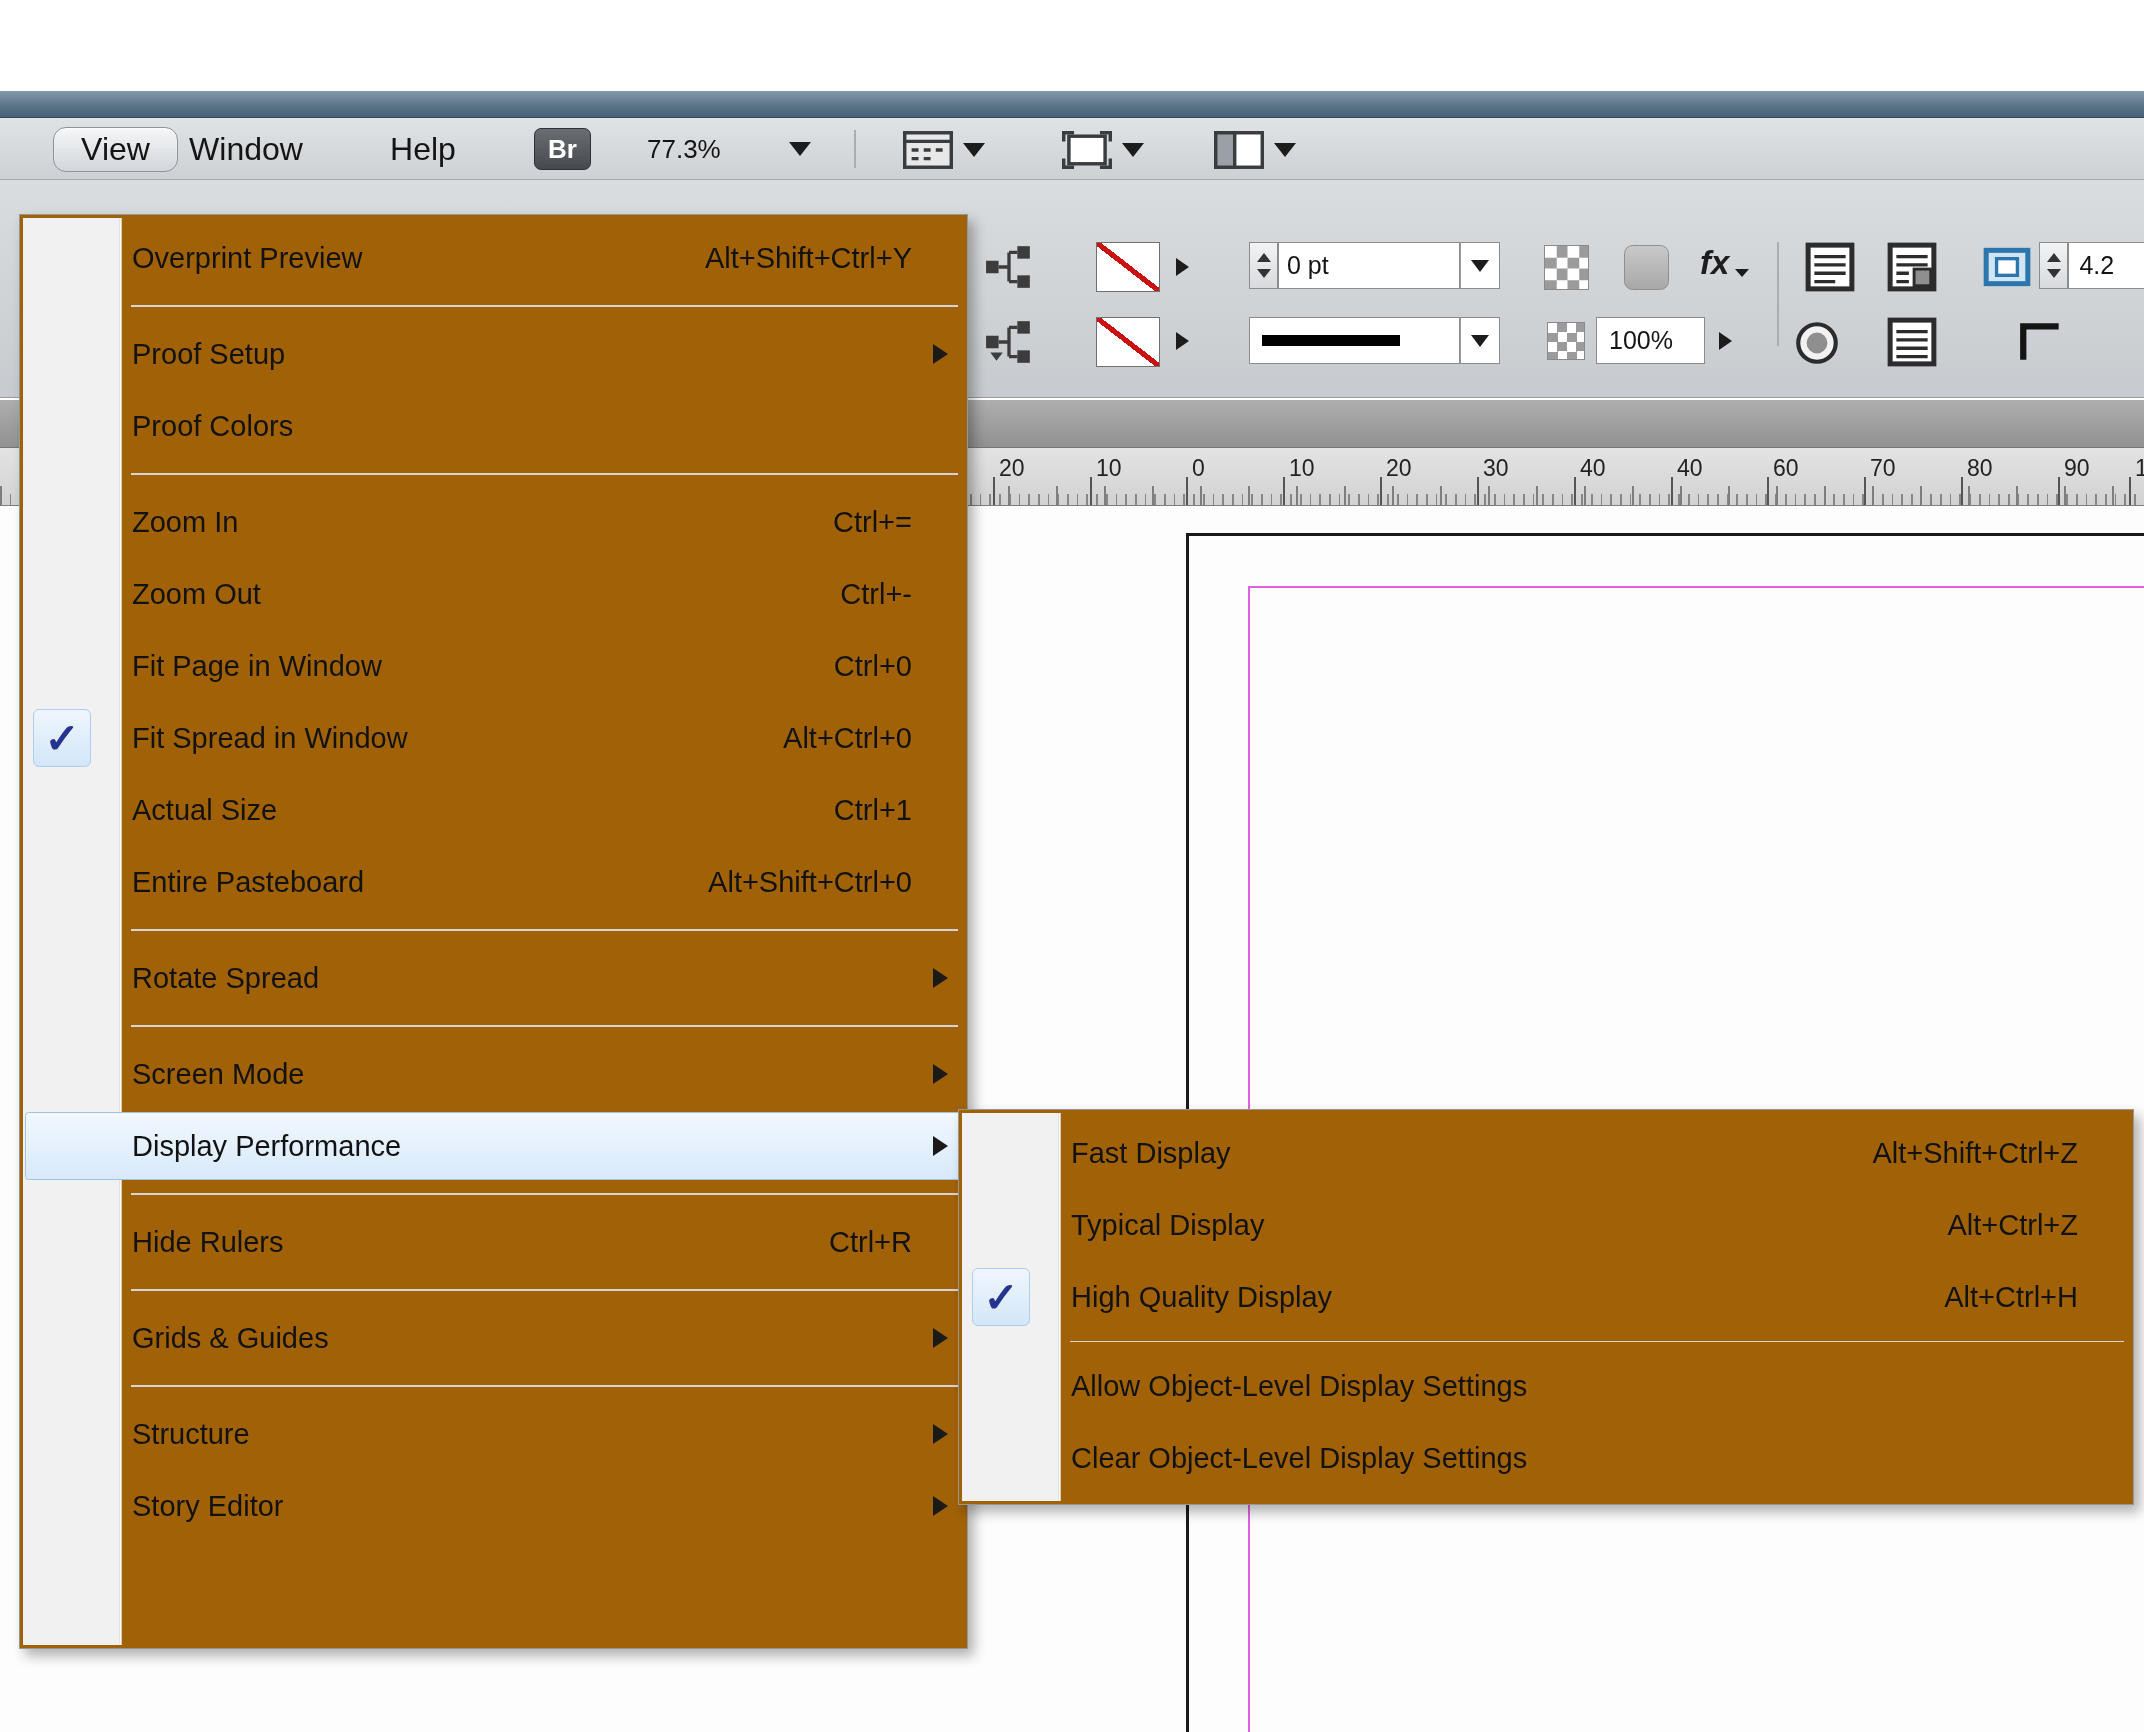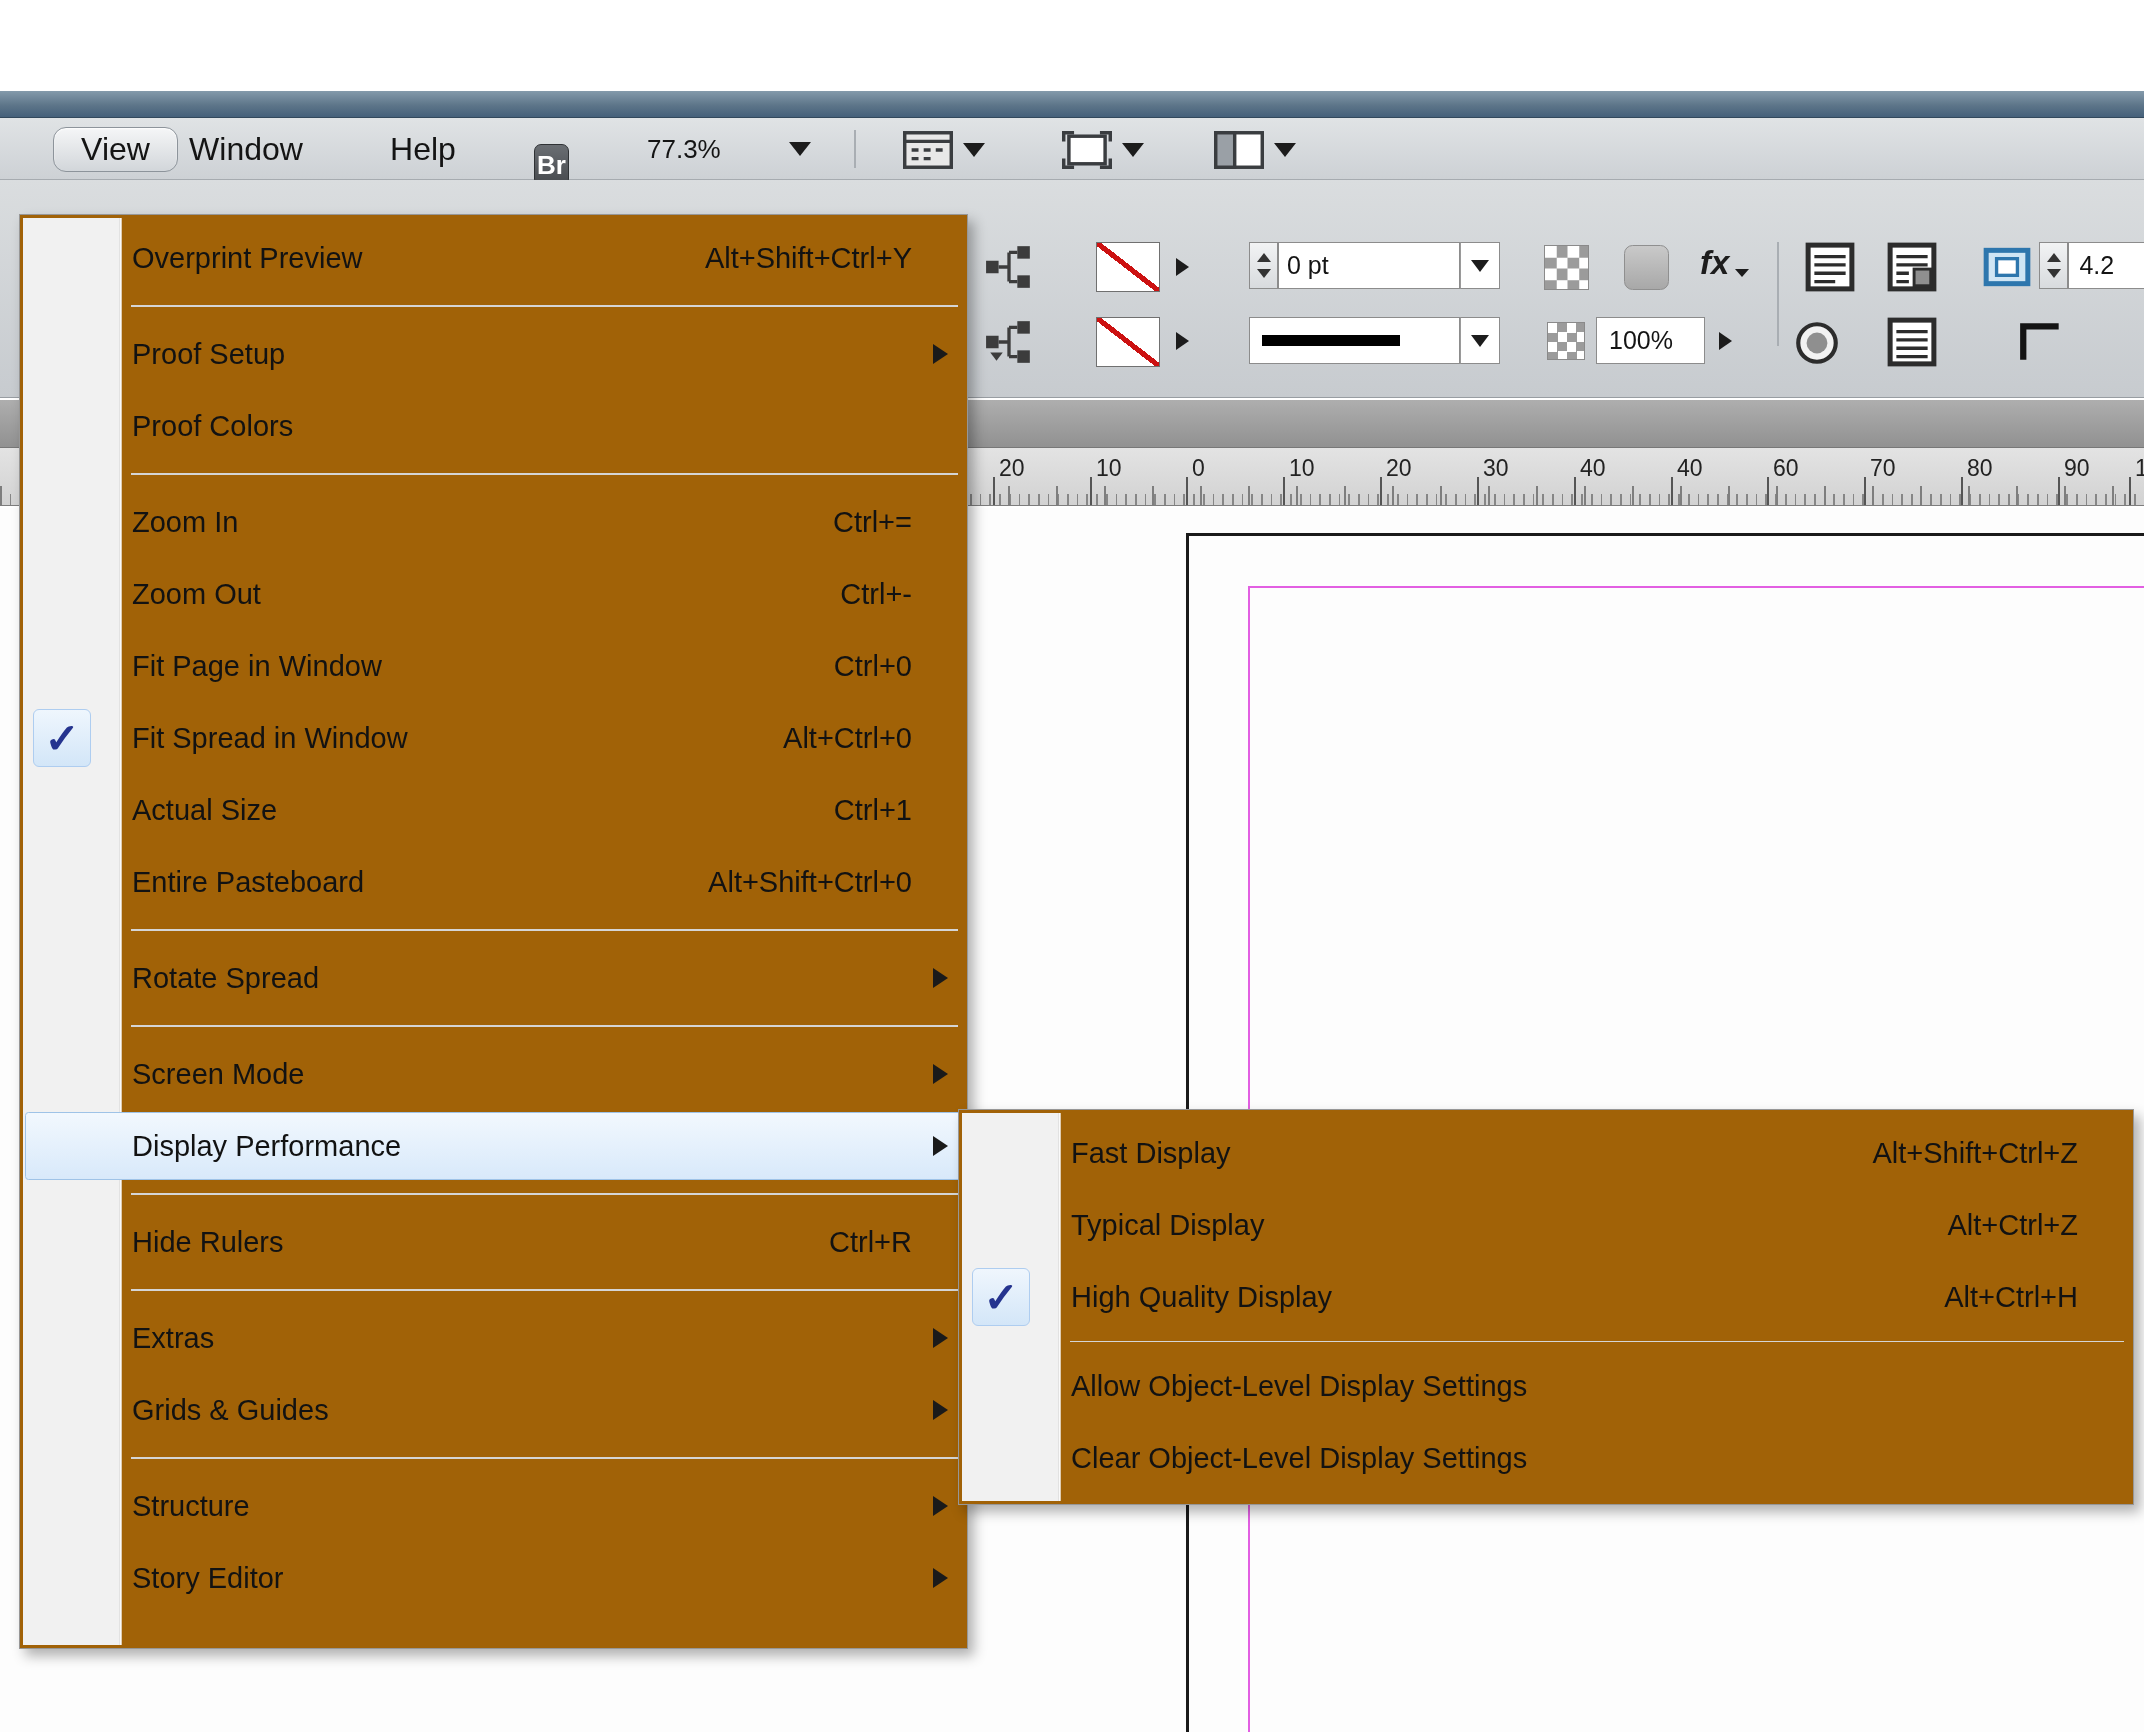--- a/index.html
+++ b/index.html
@@ -11,23 +11,23 @@
   .title-strip { position:absolute; left:0; top:91px; width:2144px; height:27px;
     background:linear-gradient(to bottom,#849aab,#5d7589 55%,#45607a);
     border-bottom:0.9px solid #32485c; }
 
   .menubar { position:absolute; left:0; top:118px; width:2144px; height:62px;
     background:linear-gradient(#e0e3e5,#cdd1d5); border-bottom:0.9px solid #a6abb0;
     font-size:32px; }
   .menu-button { position:absolute; top:8.6px; height:45px; display:flex; align-items:center; justify-content:center; cursor:default; }
   .menu-button.pressed { border:0.9px solid #8d949b; border-radius:13px;
     background:linear-gradient(#f5f6f7,#d2d6da); box-shadow:inset 0 0.9px 1.7px rgba(255,255,255,.9);margin-left:32px; }
-  .br-button { position:absolute; left:534px; top:10.4px; width:35px; height:42px; border-radius:7px;
+  .br-button { position:absolute; left:534px; top:10.4px; width:57px; height:42px; border-radius:7px;
     background:linear-gradient(#6a6e73,#46494d); border:0.9px solid #2f3235; color:#fff;
-    font-size:26px; font-weight:bold; display:flex; align-items:center; justify-content:center;margin-top:16px; }
+    font-size:26px; font-weight:bold; display:flex; align-items:center; justify-content:center; }
   .zoom-level { position:absolute; left:647px; top:0; height:62px; display:flex; align-items:center; font-size:26px; }
   .caret-down { width:0; height:0; border-left:11.2px solid transparent; border-right:11.2px solid transparent; border-top:14.7px solid #1c1c1c; }
   .menubar .caret1 { position:absolute; left:789px; top:24px; }
   .vsep { position:absolute; width:1.7px; background:#a9aeb3; }
   .appbar-group { position:absolute; top:12px; height:40px; display:flex; align-items:center; gap:10.4px; }
   .appbar-icon { width:50px; height:38px; }
   .appbar-icon svg { width:100%; height:100%; }
 
   
   .control-panel { position:absolute; left:0; top:180px; width:2144px; height:218px;
@@ -419,24 +419,20 @@
     </div>
     <div class="menu-sep"></div>
 
     <div class="menu-item">
       <span class="mi-label">Hide Rulers</span>
       <span class="mi-shortcut">Ctrl+R</span>
     </div>
     <div class="menu-sep"></div>
 
     <div class="menu-item">
-      <span class="mi-label">Extras</span>
-      <span class="mi-arrow"></span>
-    </div>
-    <div class="menu-item">
       <span class="mi-label">Grids &amp; Guides</span>
       <span class="mi-arrow"></span>
     </div>
     <div class="menu-sep"></div>
 
     <div class="menu-item">
       <span class="mi-label">Structure</span>
       <span class="mi-arrow"></span>
     </div>
     <div class="menu-item">

